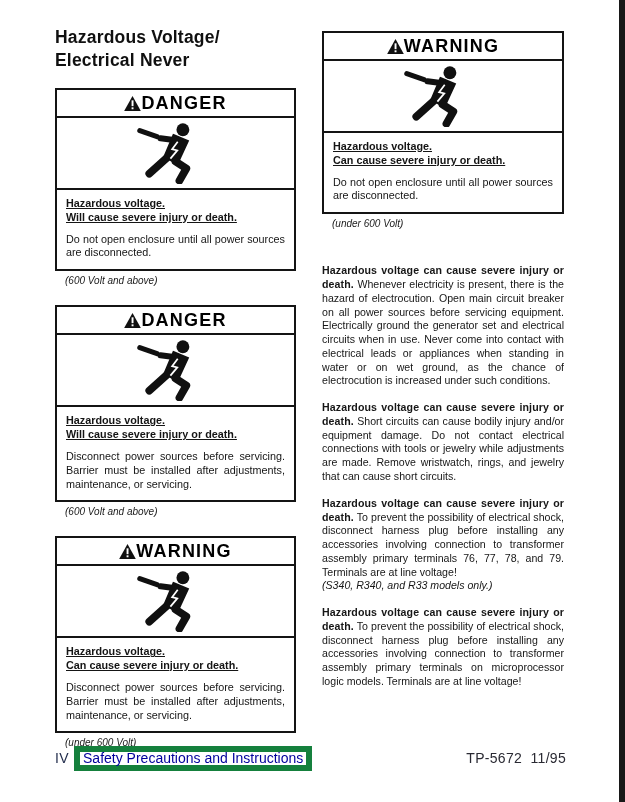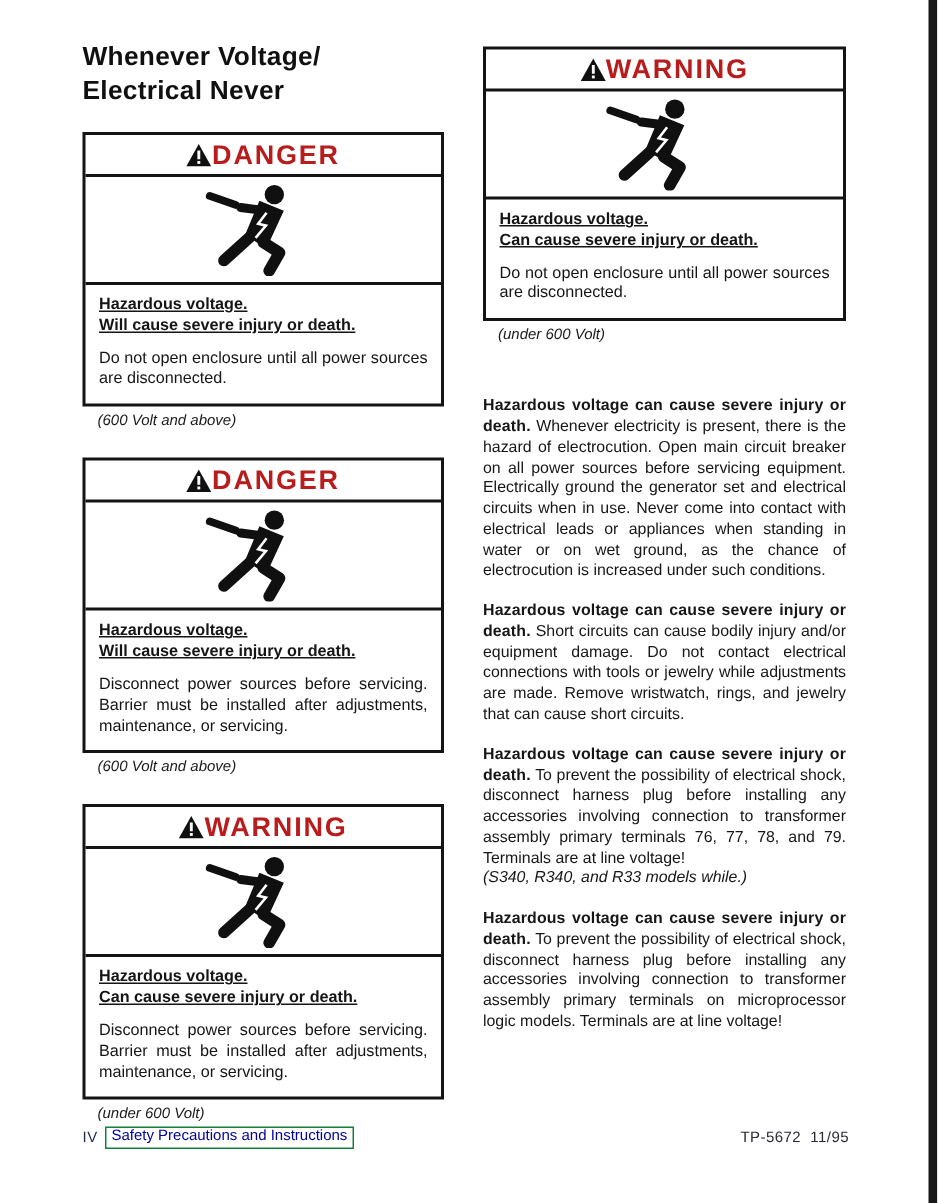--- a/index.html
+++ b/index.html
@@ -14,55 +14,55 @@
     font-size:17.5px;font-weight:bold;line-height:1.32;color:#101010;letter-spacing:.2px;
   }
 
   .col-left{position:absolute;left:55px;top:88px;width:241px;}
   .col-right{position:absolute;left:322px;top:31px;width:242px;}
 
   .sbox{border:2px solid #141414;background:#fff;}
   .sbox-header{
     display:flex;align-items:center;justify-content:center;
     height:26px;border-bottom:2px solid #141414;
-    font-weight:bold;font-size:18px;letter-spacing:1.2px;color:#b91c1c;
+    font-weight:bold;font-size:18px;letter-spacing:1.2px;color:#000000;
   }
   .tri-icon{width:17px;height:15px;display:block;}
   .sbox-picto{height:70px;border-bottom:2px solid #141414;display:flex;align-items:center;justify-content:center;}
   .shock-svg{width:96px;height:62px;display:block;}
   .sbox-msg{padding:7px 9px 9px 9px;font-size:10.8px;line-height:1.28;}
   .sbox-msg .hd{font-weight:bold;text-decoration:underline;}
   .sbox-msg .bd{margin-top:8px;text-align:justify;}
   .caption{font-style:italic;font-size:10px;margin:4px 0 0 10px;color:#1a1a1a;}
   .box-gap{height:19px;}
 
   .para{margin-top:13px;font-size:10.6px;line-height:1.3;text-align:justify;color:#161616;}
   .para b{letter-spacing:.1px;}
   .para .note{font-style:italic;text-align:left;}
   .first-para{margin-top:35px;}
 
   .footer{
     position:absolute;left:55px;right:59px;top:750px;height:16px;
-    display:flex;align-items:center;font-size:10px;color:#22223a;
+    display:flex;align-items:center;font-size:14px;color:#22223a;
   }
   .page-num{margin-right:5px;letter-spacing:.4px;color:#1f2a4a;}
   .footer-link{
-    color:#00009c;border:1px solid #15803d;padding:0 3px 1px 3px;line-height:12px;
+    color:#00009c;border:6px solid #15803d;padding:0 3px 1px 3px;line-height:12px;
     cursor:pointer;text-decoration:none;
   }
   .doc-num{margin-left:auto;color:#2a2a33;letter-spacing:.3px;white-space:pre;}
 </style>
 </head>
 <body>
 
 <div id="page">
   <div class="scan-edge"></div>
 
   <div class="doc-title">
-    <div>Whenever Voltage/</div>
+    <div>Hazardous Voltage/</div>
     <div>Electrical Never</div>
   </div>
 
   <div class="col-left">
 
     <div class="sbox">
       <div class="sbox-header">
         <svg class="tri-icon" viewBox="0 0 20 18">
           <path d="M10 0 L20 18 H0 Z" fill="#101010"></path>
           <rect x="8.9" y="5.2" width="2.3" height="7" fill="#fff"></rect>
@@ -192,21 +192,21 @@
     </div>
 
     <div class="para">
       <b>Hazardous voltage can cause severe injury or death.</b>
       <span>Short circuits can cause bodily injury and/or equipment damage. Do not contact electrical connections with tools or jewelry while adjustments are made. Remove wristwatch, rings, and jewelry that can cause short circuits.</span>
     </div>
 
     <div class="para">
       <b>Hazardous voltage can cause severe injury or death.</b>
       <span>To prevent the possibility of electrical shock, disconnect harness plug before installing any accessories involving connection to transformer assembly primary terminals 76, 77, 78, and 79. Terminals are at line voltage!</span>
-      <div class="note">(S340, R340, and R33 models while.)</div>
+      <div class="note">(S340, R340, and R33 models only.)</div>
     </div>
 
     <div class="para">
       <b>Hazardous voltage can cause severe injury or death.</b>
       <span>To prevent the possibility of electrical shock, disconnect harness plug before installing any accessories involving connection to transformer assembly primary terminals on microprocessor logic models.  Terminals are at line voltage!</span>
     </div>
   </div>
 
   <div class="footer">
     <span class="page-num">IV</span>

